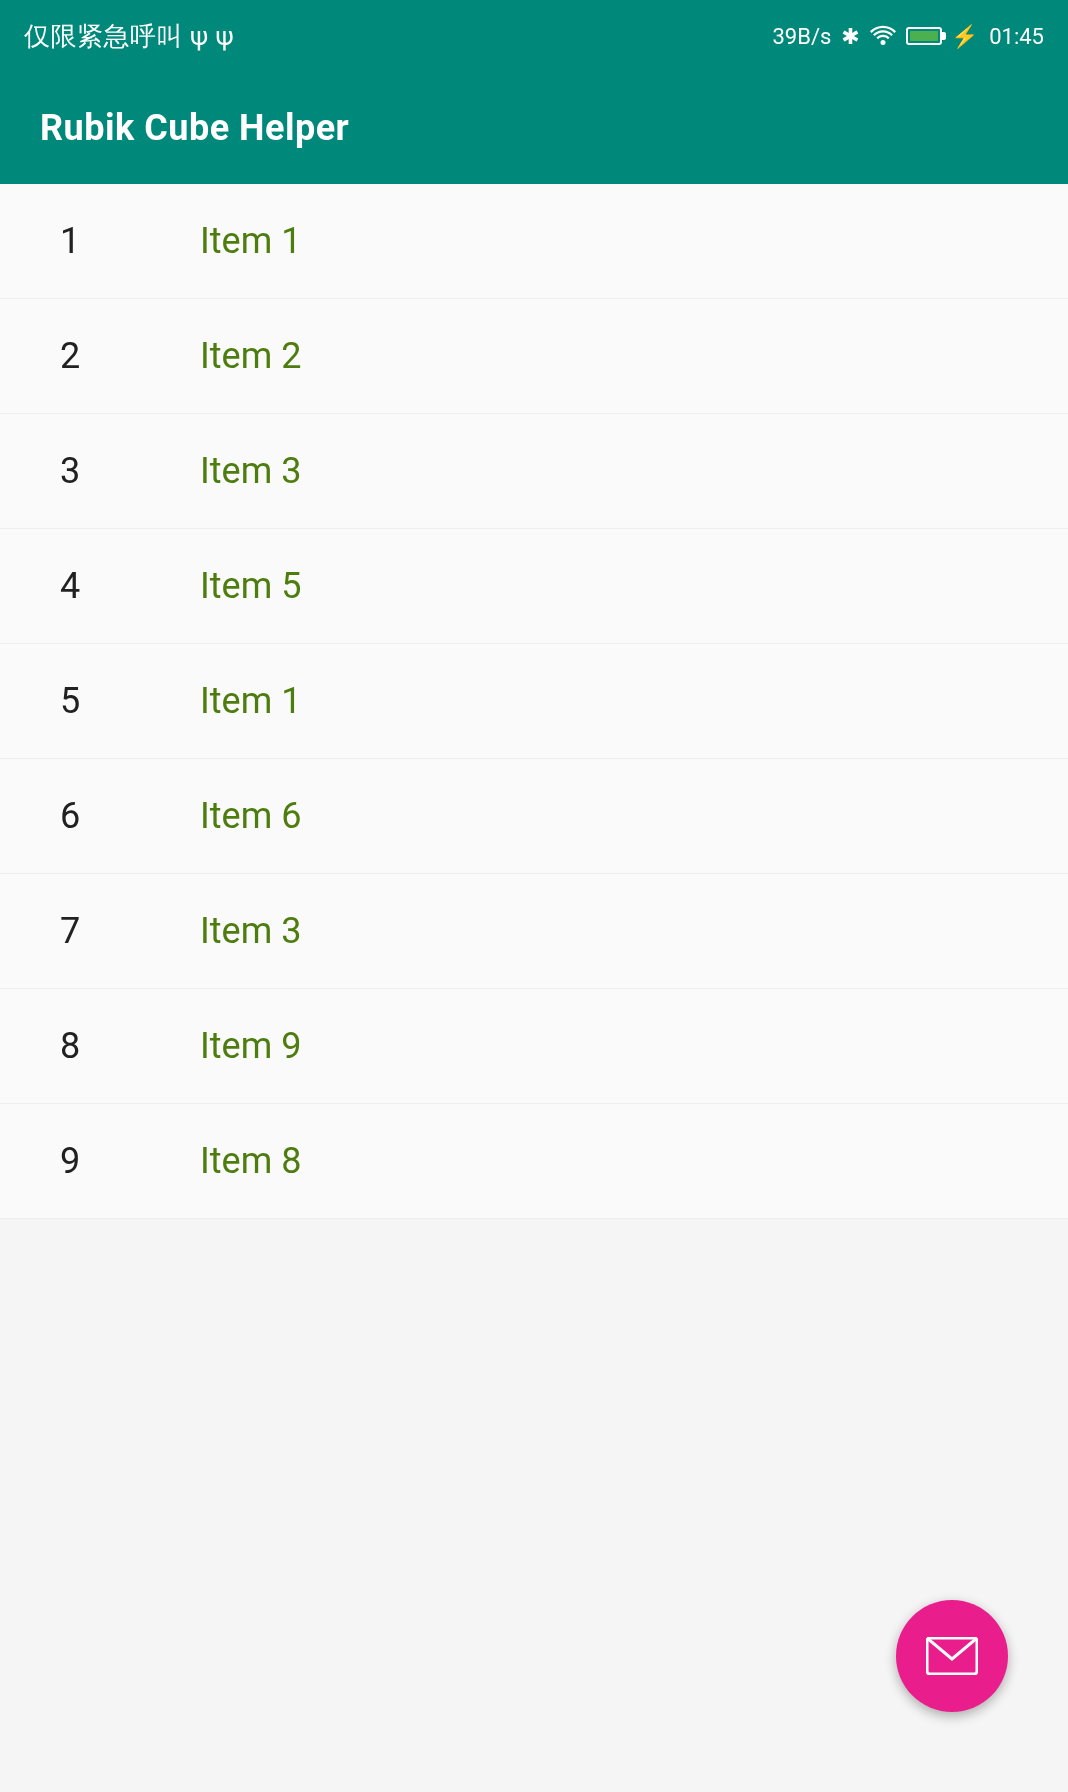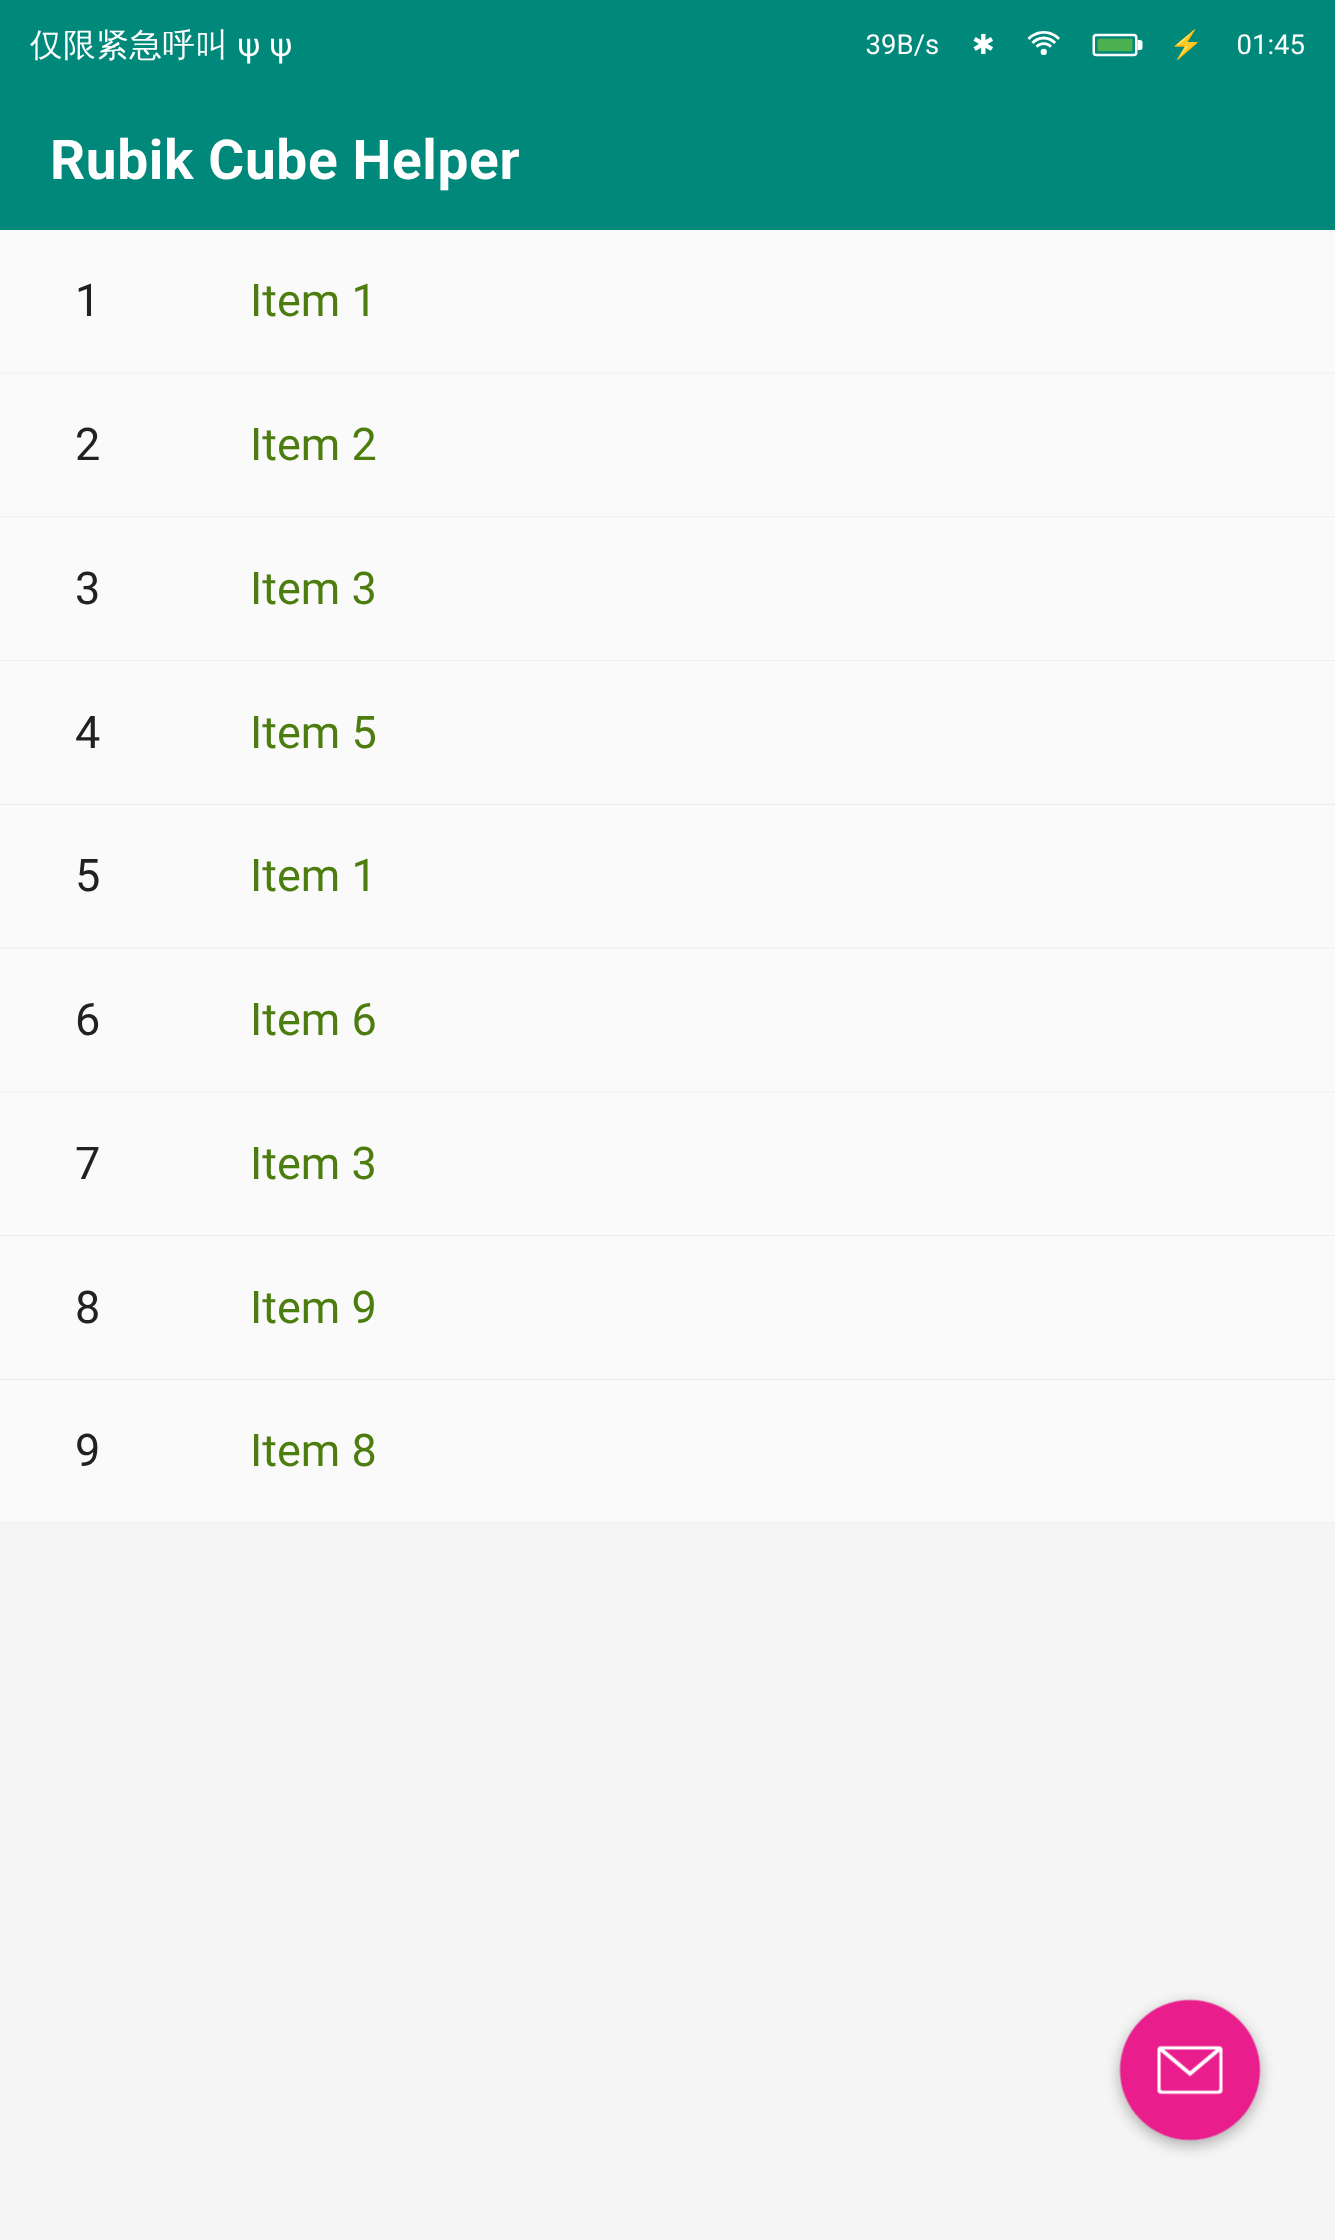--- a/index.html
+++ b/index.html
@@ -32,21 +32,21 @@
     }
 
     .status-bar-left {
       font-size: 26px;
       letter-spacing: 0.5px;
     }
 
     .status-bar-right {
       display: flex;
       align-items: center;
-      gap: 26px;
+      gap: 10px;
       font-size: 22px;
     }
 
     .battery-box {
       border: 2px solid white;
       border-radius: 3px;
       width: 36px;
       height: 18px;
       display: flex;
       align-items: center;
@@ -78,21 +78,21 @@
       width: 100%;
       height: 112px;
       background-color: #00897b;
       display: flex;
       align-items: center;
       padding: 0 40px;
     }
 
     .app-bar-title {
       color: white;
-      font-size: 44px;
+      font-size: 36px;
       font-weight: bold;
       letter-spacing: 0.5px;
     }
 
     
     .list-container {
       width: 100%;
       background-color: #fafafa;
       padding: 0;
     }

